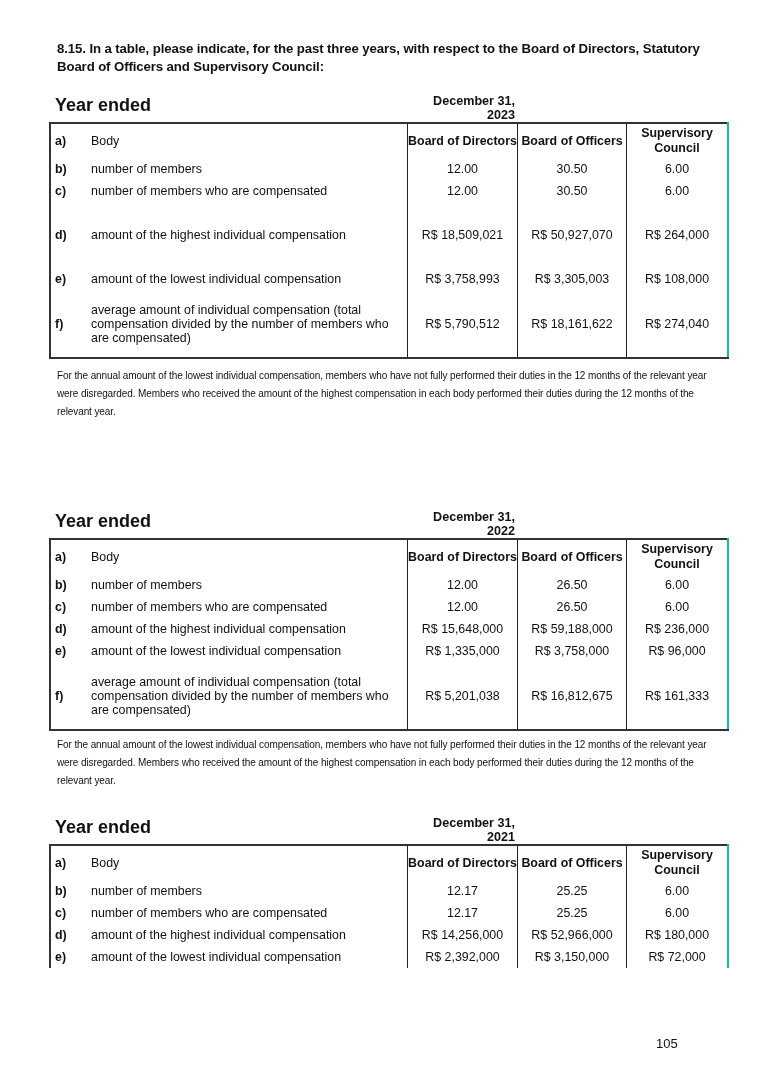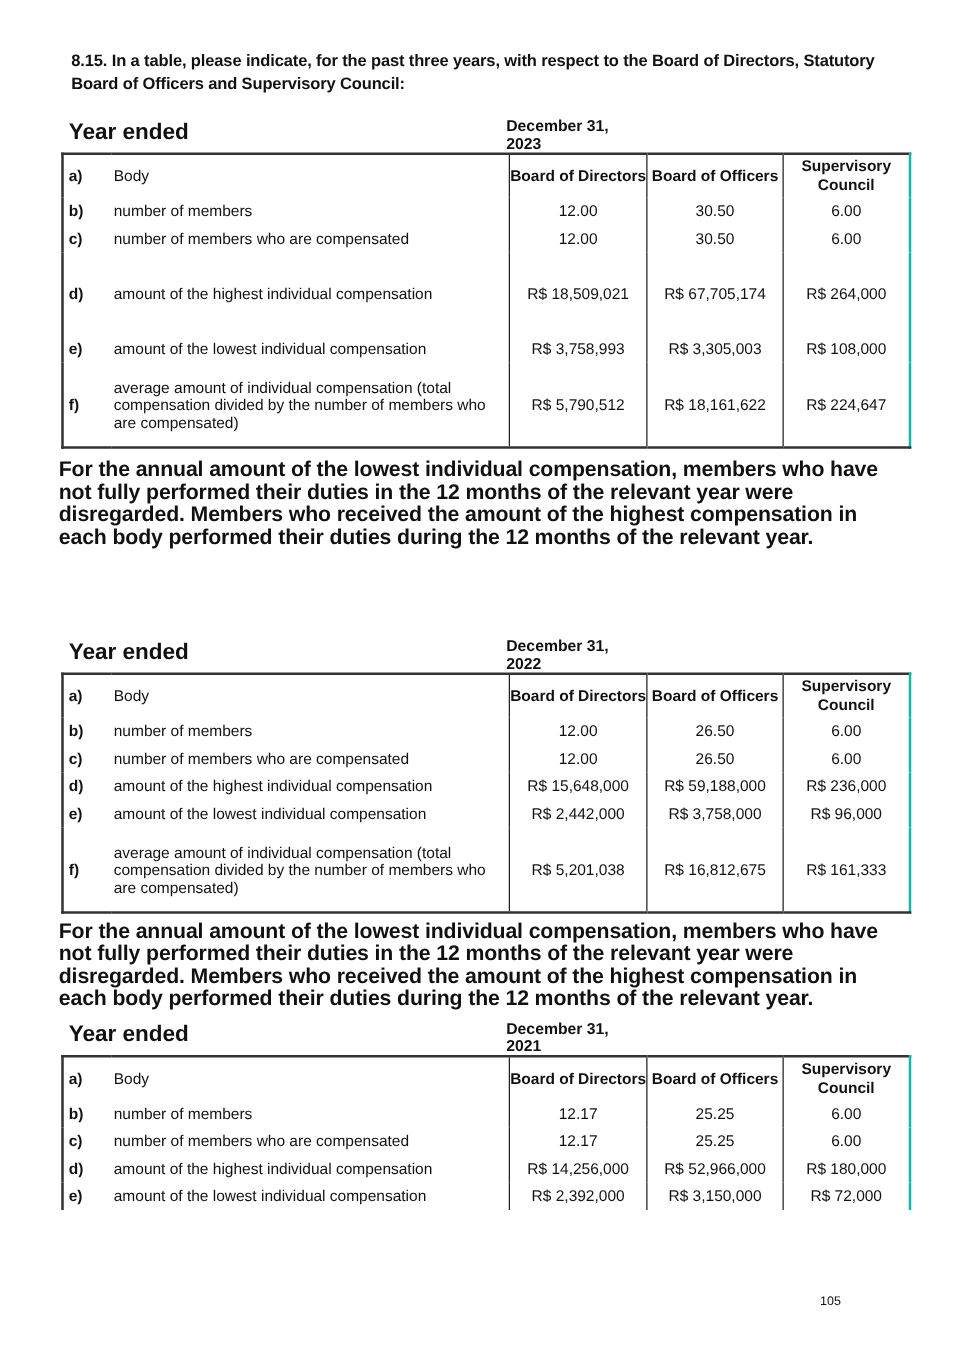--- a/index.html
+++ b/index.html
@@ -12,42 +12,42 @@
     font-size: 13.2px; font-weight: bold; line-height: 18px; letter-spacing: -0.1px;
   }
   .tbl-block { position: absolute; left: 49px; width: 673px; }
   .year-row { position: relative; height: 36px; }
   .year-label {
     position: absolute; left: 6px; bottom: 6px;
     font-size: 18px; font-weight: bold;
   }
   .year-date {
     position: absolute; left: 356px; width: 110px; bottom: 0;
-    text-align: left; font-size: 12.6px; font-weight: bold; line-height: 14px;
+    text-align: right; font-size: 12.6px; font-weight: bold; line-height: 14px;
   }
   table {
     border-collapse: collapse; width: 673px; table-layout: fixed;
     font-size: 12.4px;
   }
   table.open-bottom { border-bottom: none; }
   td { padding: 0; vertical-align: middle; }
   .t { border-top: 2px solid #333; }
   .b { border-bottom: 2px solid #333; }
   .col-key { width: 34px; font-weight: bold; padding-left: 4px; border-left: 2px solid #333; }
   .col-desc { width: 316px; padding-left: 2px; line-height: 14px; }
   .col-num { text-align: center; border-left: 1.5px solid #222; }
   .col-dir { width: 109px; margin-left: 48px; }
   .col-off { width: 108px; }
   .col-sup { width: 100px; border-right: 2px solid #14b8a6; }
   .hdr { font-weight: bold; line-height: 15px; }
   .note {
-    position: absolute; left: 47px; width: 670px;
-    font-size: 17px; line-height: 18px; letter-spacing: -0.1px; font-weight: bold;
-  }
-  .pagenum { position: absolute; left: 656px; top: 1036px; font-size: 10px; }
+    position: absolute; left: 57px; width: 670px;
+    font-size: 10px; line-height: 18px; letter-spacing: -0.1px;
+  }
+  .pagenum { position: absolute; left: 656px; top: 1036px; font-size: 13px; }
 </style>
 </head>
 <body>
 
 <div class="heading">8.15. In a table, please indicate, for the past three years, with respect to the Board of Directors, Statutory Board of Officers and Supervisory Council:</div>
 
 <div class="tbl-block" style="top:86px;">
   <div class="year-row">
     <span class="year-label">Year ended</span>
     <span class="year-date">December 31, 2023</span>
@@ -72,36 +72,36 @@
       <td class="col-key">c)</td>
       <td class="col-desc">number of members who are compensated</td>
       <td class="col-num col-dir">12.00</td>
       <td class="col-num col-off">30.50</td>
       <td class="col-num col-sup">6.00</td>
     </tr>
     <tr style="height:66px;">
       <td class="col-key">d)</td>
       <td class="col-desc">amount of the highest individual compensation</td>
       <td class="col-num col-dir">R$ 18,509,021</td>
-      <td class="col-num col-off">R$ 67,705,174</td>
+      <td class="col-num col-off">R$ 50,927,070</td>
       <td class="col-num col-sup">R$ 264,000</td>
     </tr>
     <tr style="height:22px;">
       <td class="col-key">e)</td>
       <td class="col-desc">amount of the lowest individual compensation</td>
       <td class="col-num col-dir">R$ 3,758,993</td>
       <td class="col-num col-off">R$ 3,305,003</td>
       <td class="col-num col-sup">R$ 108,000</td>
     </tr>
     <tr style="height:68px;">
       <td class="col-key b">f)</td>
       <td class="col-desc b">average amount of individual compensation (total compensation divided by the number of members who are compensated)</td>
       <td class="col-num col-dir b">R$ 5,790,512</td>
       <td class="col-num col-off b">R$ 18,161,622</td>
-      <td class="col-num col-sup b">R$ 224,647</td>
+      <td class="col-num col-sup b">R$ 274,040</td>
     </tr>
   </tbody>
     </table>
 </div>
 <div class="note" style="top:367px;">For the annual amount of the lowest individual compensation, members who have not fully performed their duties in the 12 months of the relevant year were disregarded. Members who received the amount of the highest compensation in each body performed their duties during the 12 months of the relevant year.</div>
 
 <div class="tbl-block" style="top:502px;">
   <div class="year-row">
     <span class="year-label">Year ended</span>
     <span class="year-date">December 31, 2022</span>
@@ -132,21 +132,21 @@
     <tr style="height:22px;">
       <td class="col-key">d)</td>
       <td class="col-desc">amount of the highest individual compensation</td>
       <td class="col-num col-dir">R$ 15,648,000</td>
       <td class="col-num col-off">R$ 59,188,000</td>
       <td class="col-num col-sup">R$ 236,000</td>
     </tr>
     <tr style="height:22px;">
       <td class="col-key">e)</td>
       <td class="col-desc">amount of the lowest individual compensation</td>
-      <td class="col-num col-dir">R$ 2,442,000</td>
+      <td class="col-num col-dir">R$ 1,335,000</td>
       <td class="col-num col-off">R$ 3,758,000</td>
       <td class="col-num col-sup">R$ 96,000</td>
     </tr>
     <tr style="height:68px;">
       <td class="col-key b">f)</td>
       <td class="col-desc b">average amount of individual compensation (total compensation divided by the number of members who are compensated)</td>
       <td class="col-num col-dir b">R$ 5,201,038</td>
       <td class="col-num col-off b">R$ 16,812,675</td>
       <td class="col-num col-sup b">R$ 161,333</td>
     </tr>

